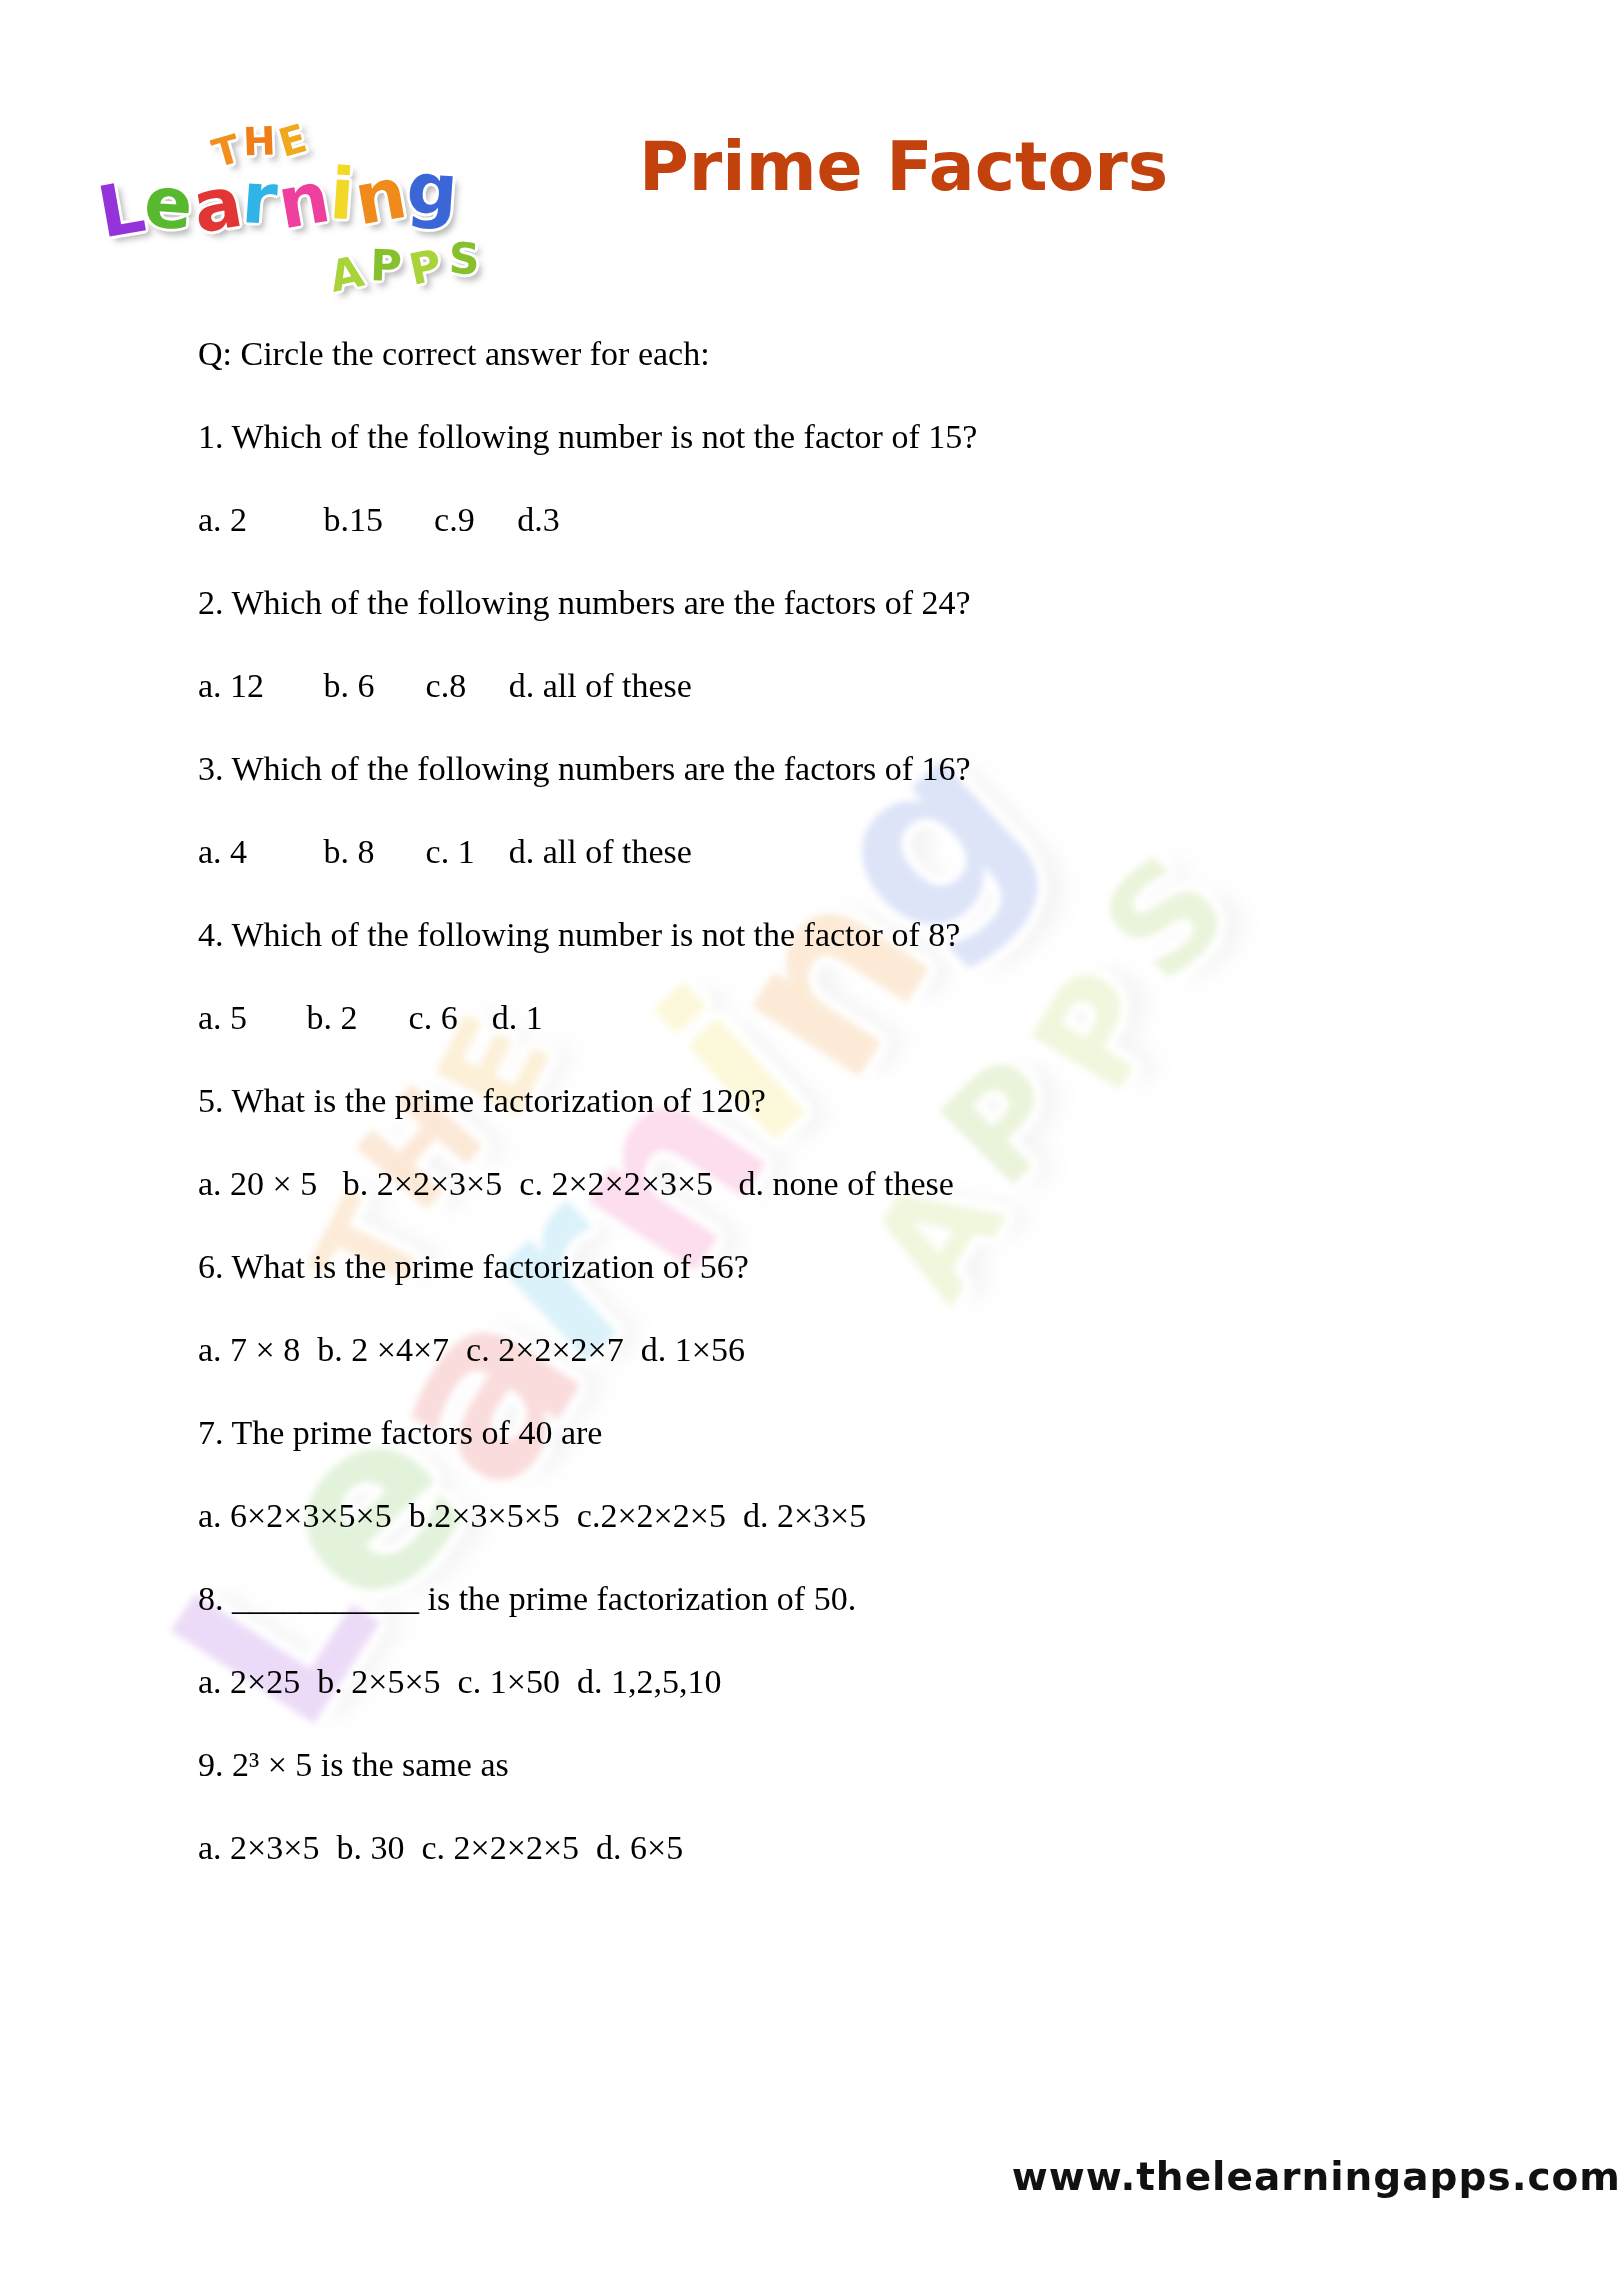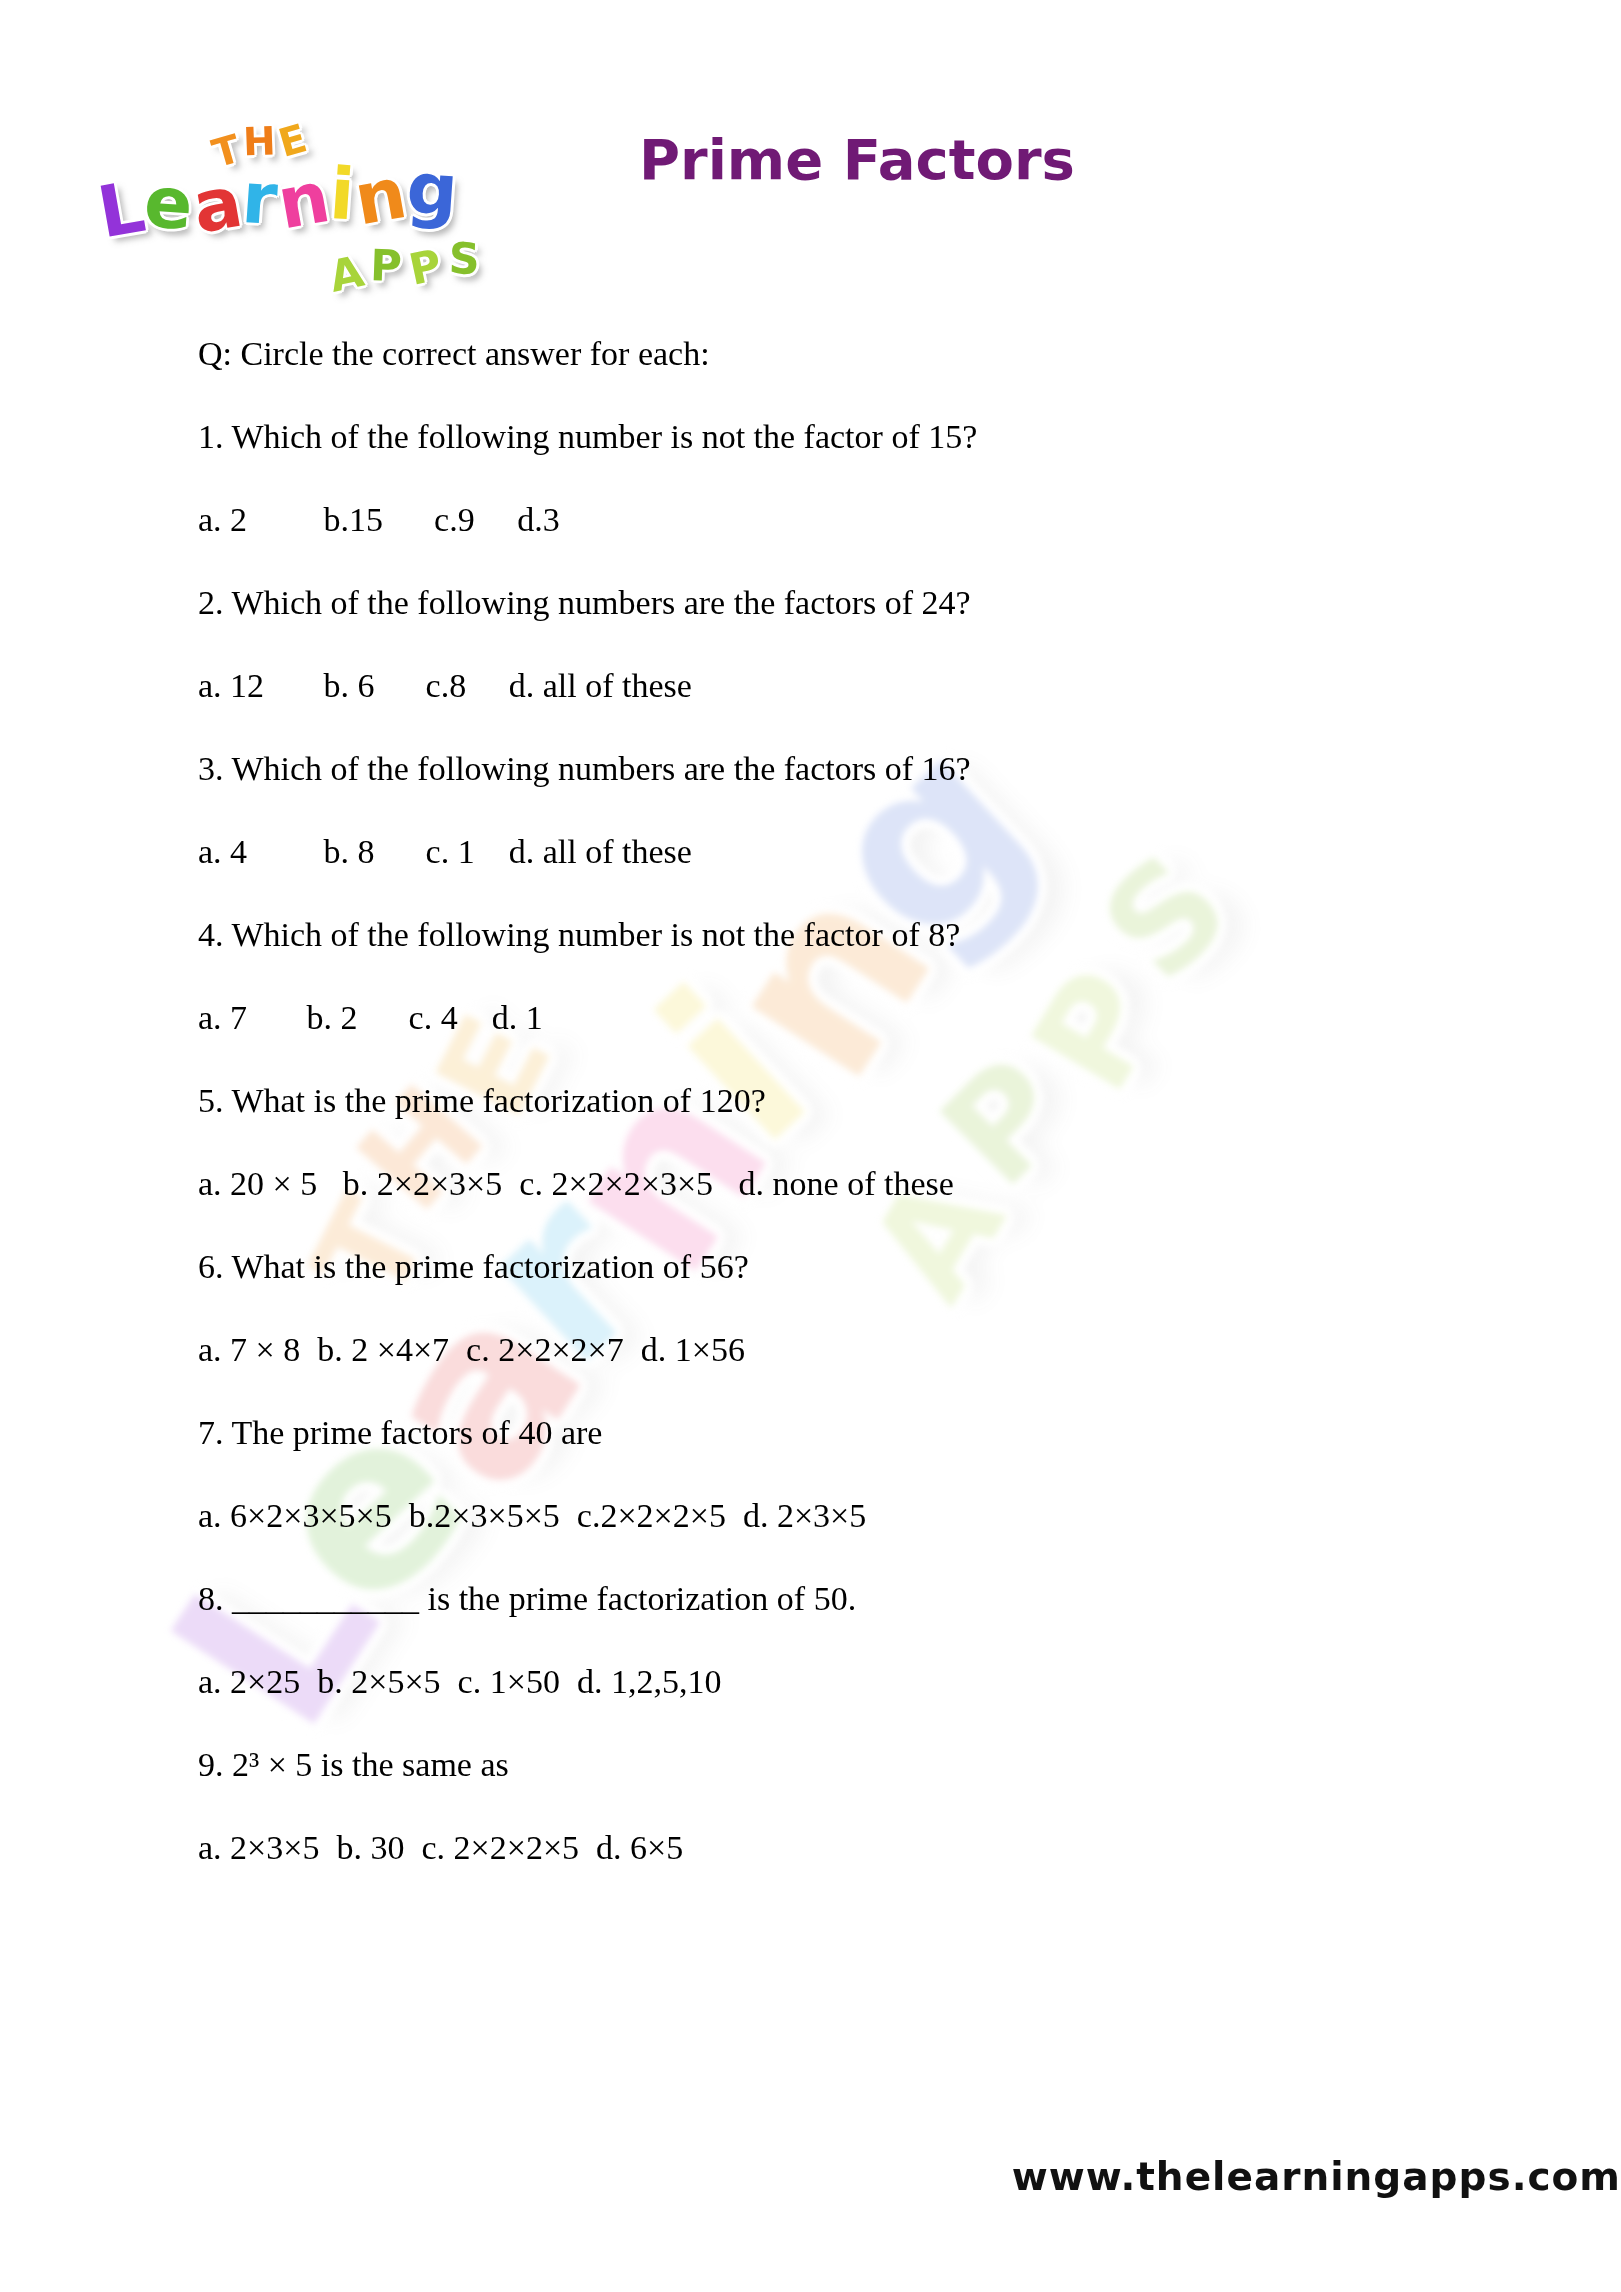--- a/index.html
+++ b/index.html
@@ -41,22 +41,22 @@
     transform:translate(-50%,-50%) rotate(-47deg) scale(3.3);
     opacity:0.17;
     filter:blur(1.2px);
     pointer-events:none;
   }
 
   
   .title {
     position:absolute; left:639px; top:127px; margin:0;
     font-family:"DejaVu Sans","Liberation Sans",sans-serif;
-    font-weight:bold; font-size:56px; letter-spacing:0px;
-    color:#701a75;
+    font-weight:bold; font-size:68px; letter-spacing:0px;
+    color:#c2410c;
     white-space:nowrap;
   }
 
   
   .content {
     position:absolute; left:198px; top:312px; right:88px;
   }
   .line {
     height:83px;
     display:flex; align-items:center;
@@ -106,21 +106,21 @@
     <div>
       <div class="line">2. Which of the following numbers are the factors of 24?</div>
       <div class="line">a. 12       b. 6      c.8     d. all of these</div>
     </div>
     <div>
       <div class="line">3. Which of the following numbers are the factors of 16?</div>
       <div class="line">a. 4         b. 8      c. 1    d. all of these</div>
     </div>
     <div>
       <div class="line">4. Which of the following number is not the factor of 8?</div>
-      <div class="line">a. 7       b. 2      c. 4    d. 1</div>
+      <div class="line">a. 5       b. 2      c. 6    d. 1</div>
     </div>
     <div>
       <div class="line">5. What is the prime factorization of 120?</div>
       <div class="line">a. 20 × 5   b. 2×2×3×5  c. 2×2×2×3×5   d. none of these</div>
     </div>
     <div>
       <div class="line">6. What is the prime factorization of 56?</div>
       <div class="line">a. 7 × 8  b. 2 ×4×7  c. 2×2×2×7  d. 1×56</div>
     </div>
     <div>

